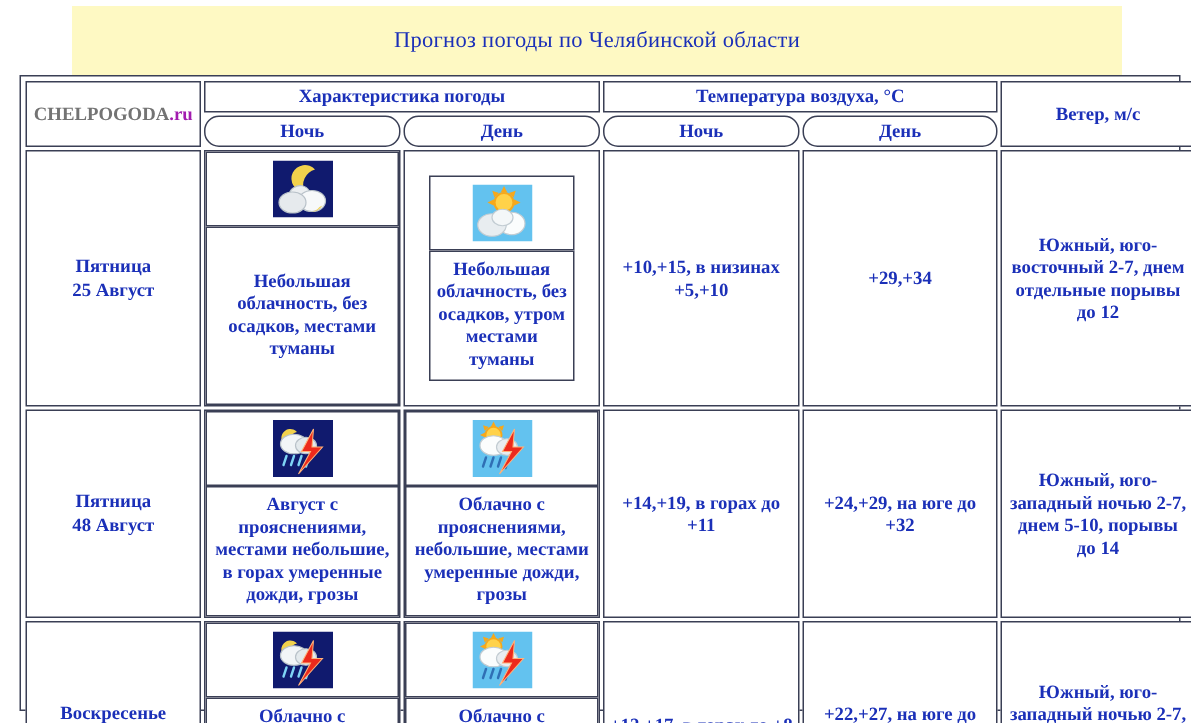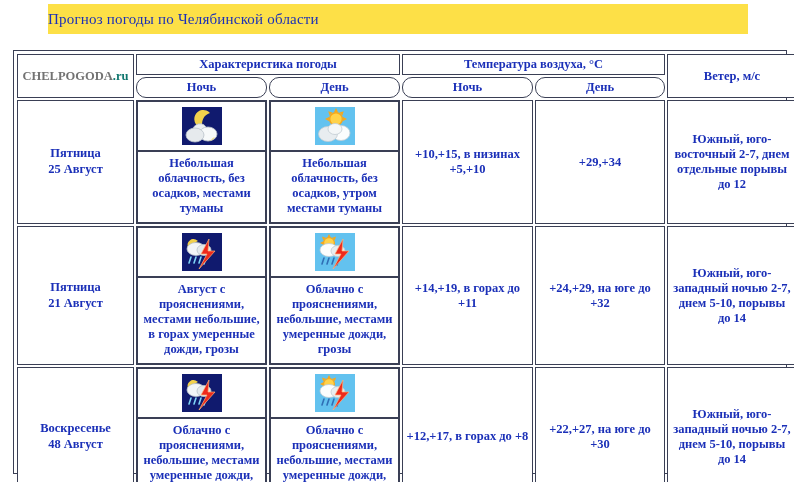--- a/index.html
+++ b/index.html
@@ -19,24 +19,25 @@
     width: 794px;
     height: 482px;
   }
 
   
   .title-banner {
     position: absolute;
     left: 48px;
     top: 4px;
     width: 700px;
-    height: 30px;
-    background: #fde047;
+    height: 46px;
+    background: #fef9c3;
     display: flex;
     align-items: center;
+    justify-content: center;
   }
   .title-text {
     color: #1b30b8;
     font-size: 15px;
     font-family: "Liberation Serif", "DejaVu Serif", serif;
     letter-spacing: 0.2px;
     white-space: nowrap;
   }
 
   
@@ -71,21 +72,21 @@
     font-size: 12.5px;
     padding: 2px 3px;
     box-sizing: border-box;
   }
 
   th.head-main { font-size: 13px; }
   th.head-sub  { font-size: 13px; border-radius: 10px; }
   th.brand     { font-size: 12.5px; }
 
   .brand-blue { color: #737373; }
-  .brand-red  { color: #0f766e; }
+  .brand-red  { color: #a21caf; }
 
   td.day-name {
     font-size: 13px;
     line-height: 1.25;
   }
 
   td.temp {
     font-weight: normal;
     font-size: 12.5px;
     line-height: 1.2;
@@ -194,21 +195,21 @@
                   </div>
                 </td>
               </tr>
               <tr>
                 <td class="wx-row-text">Небольшая облачность, без осадков, местами туманы</td>
               </tr>
             </tbody>
               </table>
           </td>
 
-          <td style="padding:0;">
+          <td style="padding:16px;">
             <table class="wx-stack">
               <tbody>
                   <tr>
                 <td class="wx-row-icon">
                   <div class="wx-icon-pad">
                     <svg class="wx-icon" width="40" height="38" viewBox="0 0 40 38">
                       <rect x="0" y="0" width="40" height="38" fill="#63c2ef"></rect>
                       <g fill="#f7a81b">
                         <circle cx="21" cy="12" r="7"></circle>
                         <path d="M21 1 l2.2 4.4 h-4.4 z"></path>
@@ -234,21 +235,21 @@
           </td>
 
           <td class="temp">+10,+15, в низинах +5,+10</td>
           <td class="temp">+29,+34</td>
           <td class="wind">Южный, юго-восточный 2-7, днем отдельные порывы до 12</td>
         </tr>
 
         <tr>
           <td class="day-name">
             <div>Пятница</div>
-            <div>21 Август</div>
+            <div>48 Август</div>
           </td>
 
           <td style="padding:0;">
             <table class="wx-stack">
               <tbody>
                   <tr>
                 <td class="wx-row-icon">
                   <div class="wx-icon-pad">
                     <svg class="wx-icon" width="40" height="38" viewBox="0 0 40 38">
                       <rect x="0" y="0" width="40" height="38" fill="#101a6e"></rect>

